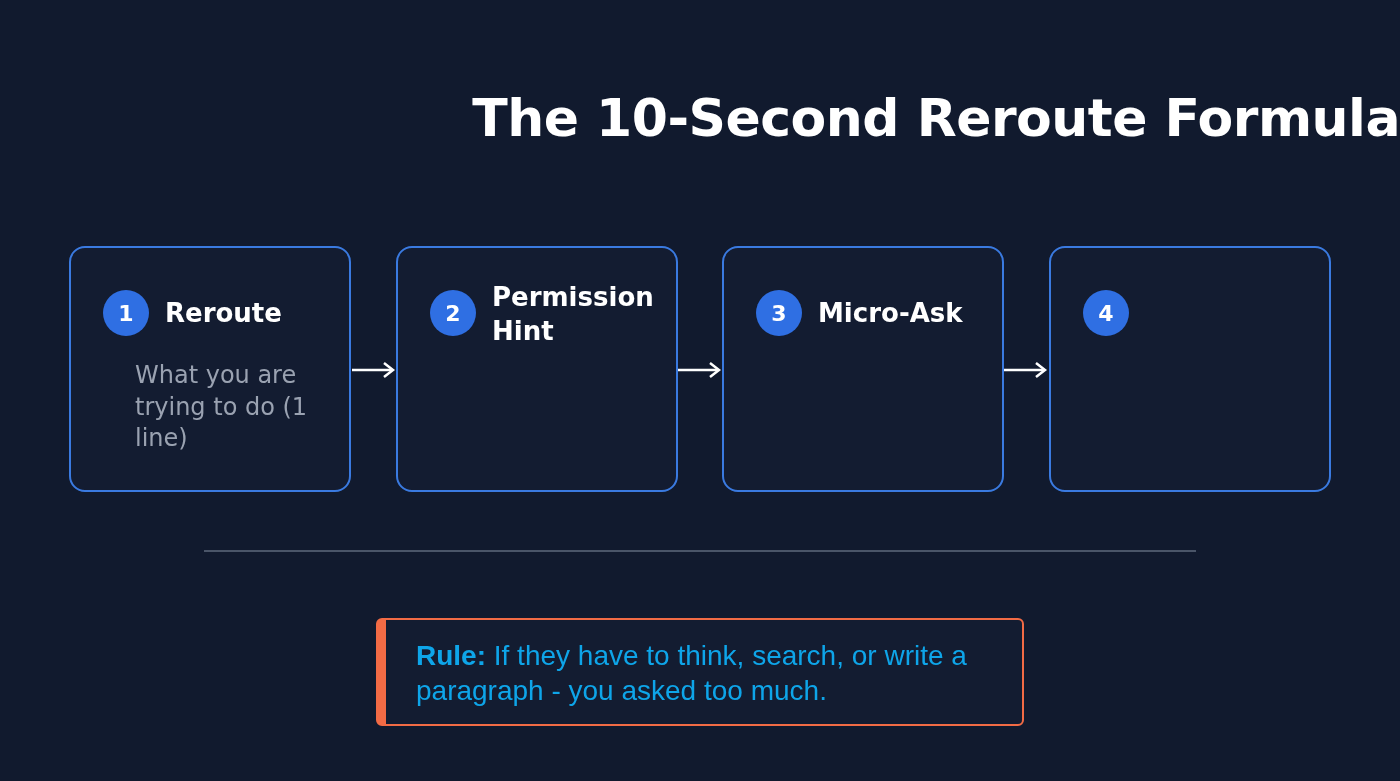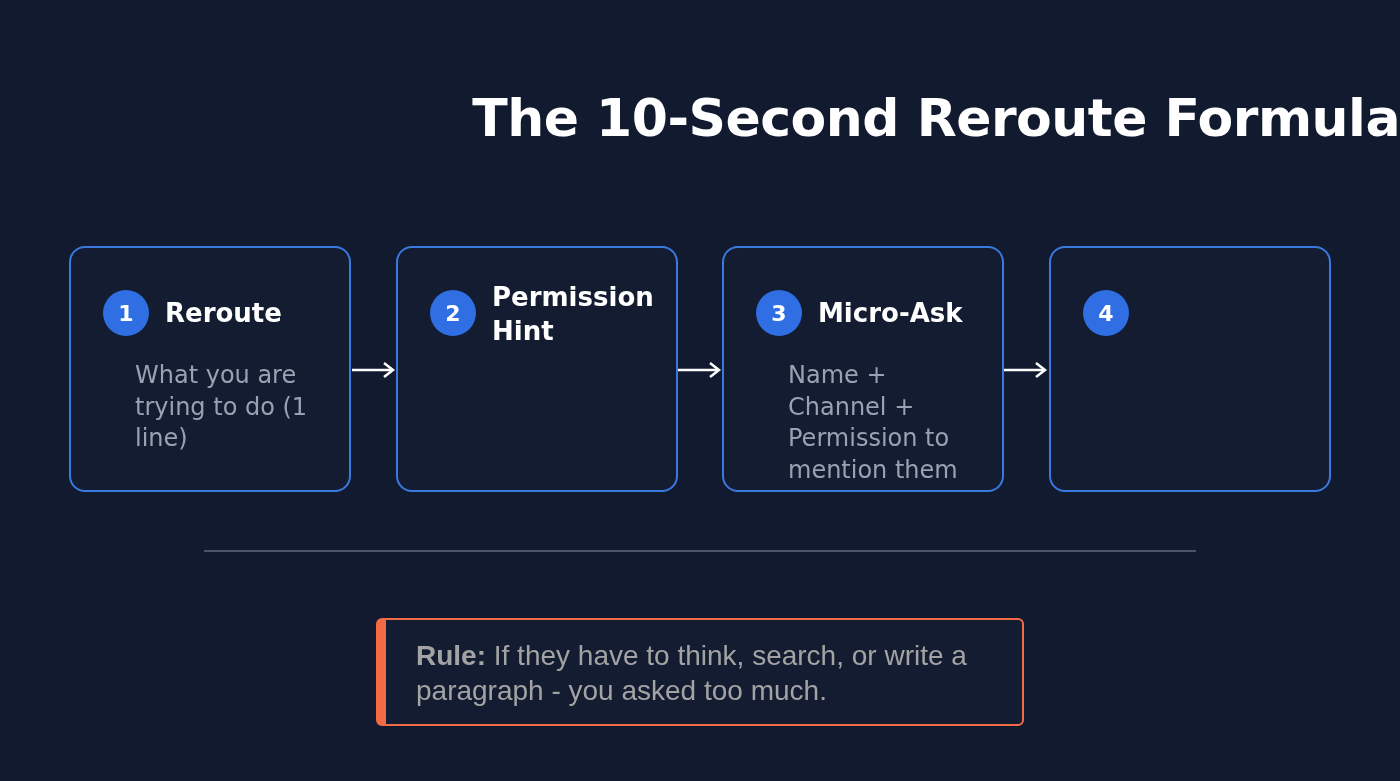--- a/index.html
+++ b/index.html
@@ -46,21 +46,21 @@
     position: absolute; left: 204px; top: 550px; width: 992px; height: 2px;
     background: #4a5568;
   }
   .rule-box {
     position: absolute; left: 376px; top: 618px; width: 648px; height: 108px;
     border: 2px solid #f26b45; border-left: 10px solid #f26b45;
     border-radius: 6px; background: #131c31;
   }
   .rule-text {
     position: absolute; left: 30px; top: 18px; right: 20px;
-    color: #a3a3a3; font-size: 28px; line-height: 35px;
+    color: #0ea5e9; font-size: 28px; line-height: 35px;
   }
   .rule-text b { font-weight: bold; }
 </style>
 </head>
 <body>
 
 <div class="title">The 10-Second Reroute Formula</div>
 
 <div class="card" style="left:69px">
   <div class="badge">1</div>
@@ -79,21 +79,20 @@
 </div>
 
 <svg class="arrow" style="left:678px" viewBox="0 0 44 20">
   <line x1="0" y1="10" x2="40" y2="10" stroke="#fff" stroke-width="2.5"></line>
   <polyline points="32,3 41,10 32,17" fill="none" stroke="#fff" stroke-width="2.5"></polyline>
 </svg>
 
 <div class="card" style="left:722px">
   <div class="badge">3</div>
   <div class="card-title">Micro-Ask</div>
-  <div class="card-desc">Name + Channel + Permission to mention them</div>
 </div>
 
 <svg class="arrow" style="left:1004px" viewBox="0 0 44 20">
   <line x1="0" y1="10" x2="40" y2="10" stroke="#fff" stroke-width="2.5"></line>
   <polyline points="32,3 41,10 32,17" fill="none" stroke="#fff" stroke-width="2.5"></polyline>
 </svg>
 
 <div class="card" style="left:1049px">
   <div class="badge">4</div>
 </div>

